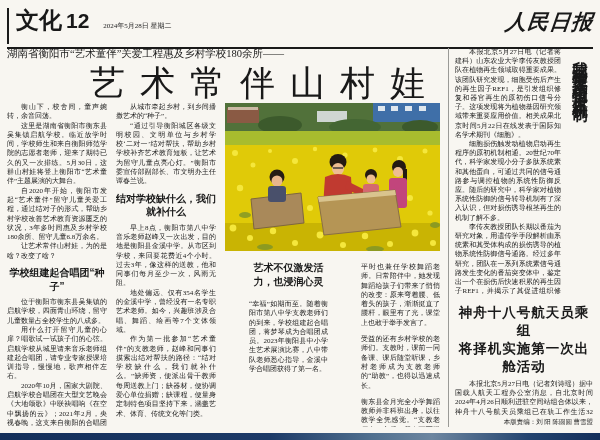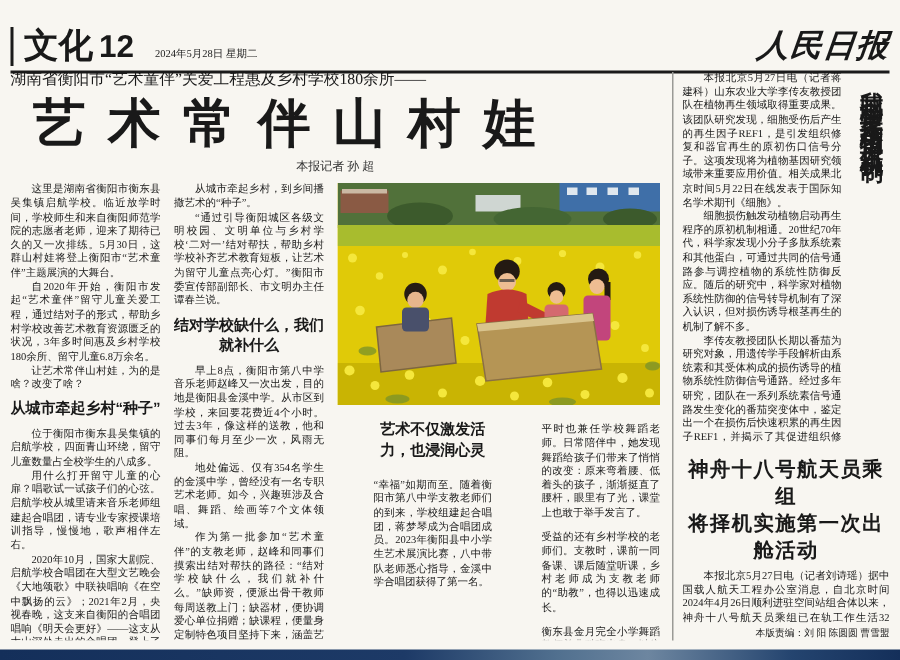--- a/index.html
+++ b/index.html
@@ -1,35 +1,35 @@
 <!DOCTYPE html>
 <html><head>
 <meta charset="utf-8">
 <style>
   html,body{margin:0;padding:0;background:#e9e7e2;}
   .page{position:relative;width:600px;height:440px;background:#f8f6f1;overflow:hidden;
         font-family:"Liberation Serif",serif;color:#191919;}
   
   .hdr{position:absolute;top:8px;left:7px;right:7px;height:36px;border-bottom:2px solid #1a1a1a;
-       display:flex;align-items:flex-end;padding-bottom:3px;}
+       display:flex;padding-bottom:3px;}
   .hdr-left{display:flex;align-items:baseline;border-left:2.5px solid #1a1a1a;padding-left:7px;}
   .section-name{font-family:"Liberation Sans",sans-serif;font-weight:900;font-size:23px;line-height:24px;}
   .page-no{font-family:"Liberation Sans",sans-serif;font-weight:700;font-size:21px;margin-left:4px;}
   .hdr-date{font-size:7px;margin-left:14px;color:#222;}
   .masthead{margin-left:auto;font-family:"Liberation Serif",serif;font-weight:bold;font-style:italic;
             font-size:21px;letter-spacing:1px;transform:skewX(-6deg);}
   
   .content{position:absolute;top:48px;left:7px;right:7px;bottom:13px;display:flex;}
   .mainart{width:433px;display:flex;flex-direction:column;overflow:hidden;}
   .vdiv{width:1px;background:#9a9a96;margin:0 6px 0 8px;}
   .sidebar{flex:1;display:flex;flex-direction:column;overflow:hidden;}
   
   .kicker{font-size:10.5px;line-height:12px;}
-  .headline{font-family:"Liberation Sans",sans-serif;font-weight:700;font-size:35px;line-height:40px;
-            text-align:left;letter-spacing:15px;padding-left:15px;margin-top:3px;}
+  .headline{font-family:"Liberation Sans",sans-serif;font-weight:400;font-size:35px;line-height:40px;
+            text-align:right;letter-spacing:15px;padding-left:15px;margin-top:3px;}
   .byline{text-align:center;font-size:8px;color:#333;margin:2px 0 6px;}
   
   .cols{display:flex;gap:9px;flex:1;overflow:hidden;}
   .col{width:100px;overflow:hidden;font-size:7px;line-height:9.3px;text-align:justify;}
   .col p, .sb-text p, .sb2-body p{margin:0;text-indent:2em;}
   .subhead{font-family:"Liberation Sans",sans-serif;font-weight:700;font-size:10px;line-height:13.5px;
            text-align:center;margin:5px 0;}
   .rightblock{width:215px;display:flex;flex-direction:column;overflow:hidden;}
   .photo{height:148px;background:#e6d00a;}
   .photo svg{display:block;width:100%;height:100%;}
@@ -62,31 +62,31 @@
       <span class="hdr-date">2024年5月28日 星期二</span>
     </div>
     <span class="masthead">人民日报</span>
   </div>
 
   <div class="content">
 
     <div class="mainart">
       <div class="kicker">湖南省衡阳市“艺术童伴”关爱工程惠及乡村学校180余所——</div>
       <div class="headline">艺术常伴山村娃</div>
-      <div class="byline">本报记者 孙 超</div>
 
       <div class="cols">
 
         <div class="col">
           <div>
+              <p>衡山下，校舍间，童声婉转，余音回荡。</p>
               <p>这里是湖南省衡阳市衡东县吴集镇启航学校。临近放学时间，学校师生和来自衡阳师范学院的志愿者老师，迎来了期待已久的又一次排练。5月30日，这群山村娃将登上衡阳市“艺术童伴”主题展演的大舞台。</p>
               <p>自2020年开始，衡阳市发起“艺术童伴”留守儿童关爱工程，通过结对子的形式，帮助乡村学校改善艺术教育资源匮乏的状况，3年多时间惠及乡村学校180余所、留守儿童6.8万余名。</p>
               <p>让艺术常伴山村娃，为的是啥？改变了啥？</p>
             </div>
-          <div class="subhead">从城市牵起乡村“种子”</div>
+          <div class="subhead">学校组建起合唱团“种子”</div>
           <div>
               <p>位于衡阳市衡东县吴集镇的启航学校，四面青山环绕，留守儿童数量占全校学生的八成多。</p>
               <p>用什么打开留守儿童的心扉？唱歌试一试孩子们的心弦。启航学校从城里请来音乐老师组建起合唱团，请专业专家授课培训指导，慢慢地，歌声相伴左右。</p>
               <p>2020年10月，国家大剧院、启航学校合唱团在大型文艺晚会《大地颂歌》中联袂唱响《在空中飘扬的云》；2021年2月，央视春晚，这支来自衡阳的合唱团唱响《明天会更好》——这支从大山深处走出的合唱团，登上了一个又一个舞台。艺术的种子，就这样</p>
             </div>
         </div>
 
         <div class="col">
           <div>
               <p>从城市牵起乡村，到乡间播撒艺术的“种子”。</p>

